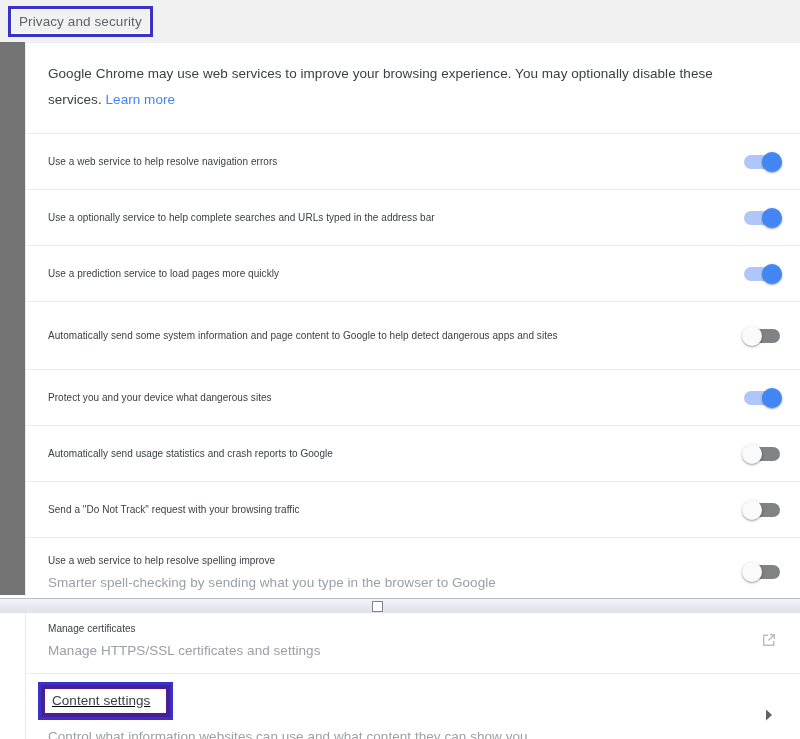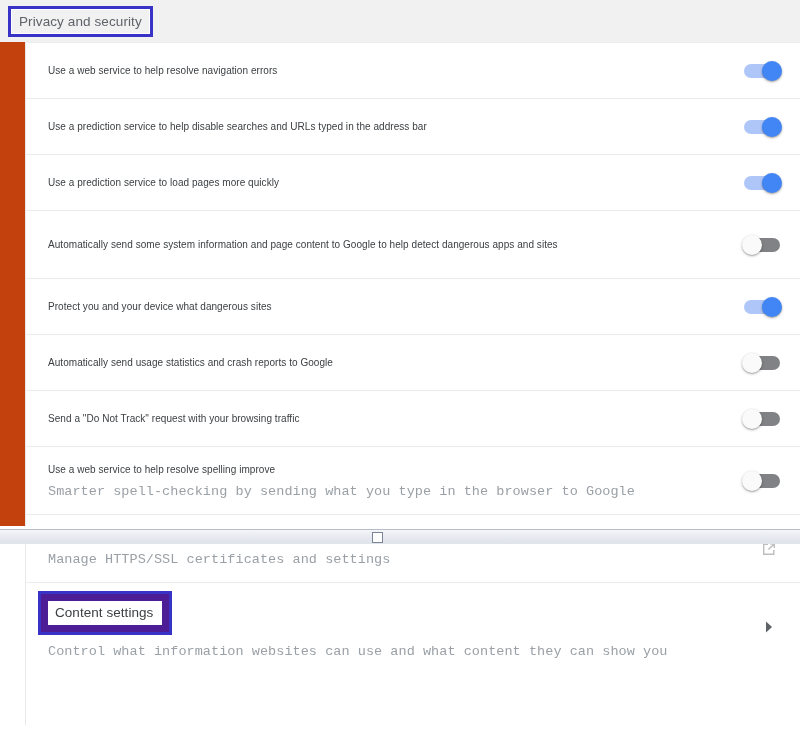--- a/index.html
+++ b/index.html
@@ -8,22 +8,22 @@
     width: 800px;
     height: 739px;
     overflow: hidden;
     font-family: "Liberation Sans", "DejaVu Sans", sans-serif;
     background: #ffffff;
   }
 
   #app {
     position: relative;
     width: 800px;
-    height: 544px;
-    background: #c2410c;
+    height: 613px;
+    background: #737373;
   }
 
   
   .section-header-bar {
     position: absolute;
     left: 0; top: 0;
     width: 800px;
     height: 42px;
     background: #f1f1f1;
   }
@@ -90,21 +90,20 @@
     line-height: 21px;
     letter-spacing: 0.05px;
   }
 
   .row-sub {
     font-size: 13.5px;
     color: #9aa0a6;
     line-height: 21px;
     letter-spacing: 0.05px;
     margin-top: 1px;
-    font-family: Liberation Mono, monospace;
   }
 
   
   .row-intro {
     padding-top: 18px;
     padding-bottom: 20px;
     align-items: flex-start;
   }
 
   .intro-text {
@@ -176,22 +175,23 @@
     padding-bottom: 10px;
     align-items: center;
   }
   .cs-title-box {
     display: inline-block;
     border: 3px solid #3833c6;
     background: #ffffff;
     margin-left: -10px;
   }
   .cs-title-box .hl-inner2 {
-    border: 7px solid #4c1d95;
-    padding: 2px 9px 3px 7px;
+    border: 4px solid #4c1d95;
+    padding: 2px 16px 3px 7px;
+    text-decoration: underline;
   }
   .cs-title-text {
     font-size: 13.5px;
     color: #3c4043;
     line-height: 19px;
     white-space: nowrap;
     letter-spacing: 0.05px;
   }
   .cs-sub { margin-top: 6px; }
 
@@ -233,33 +233,38 @@
       <div class="highlight-box">
         <div class="hl-inner">
           <span class="section-title-text">Privacy and security</span>
         </div>
       </div>
     </div>
   </div>
 
   <div class="card">
 
+    <div class="row row-intro">
+      <div class="row-text">
+        <div class="intro-text"><span>Google Chrome may use web services to improve your browsing experience. You may optionally disable these services. </span><a class="link" href="#">Learn more</a></div>
+      </div>
+    </div>
 
     <div class="row row-single">
       <div class="row-text">
         <div class="row-title">Use a web service to help resolve navigation errors</div>
       </div>
       <div class="toggle on">
         <div class="knob"></div>
       </div>
     </div>
 
     <div class="row row-single">
       <div class="row-text">
-        <div class="row-title">Use a prediction service to help disable searches and URLs typed in the address bar</div>
+        <div class="row-title">Use a optionally service to help complete searches and URLs typed in the address bar</div>
       </div>
       <div class="toggle on">
         <div class="knob"></div>
       </div>
     </div>
 
     <div class="row row-single">
       <div class="row-text">
         <div class="row-title">Use a prediction service to load pages more quickly</div>
       </div>

